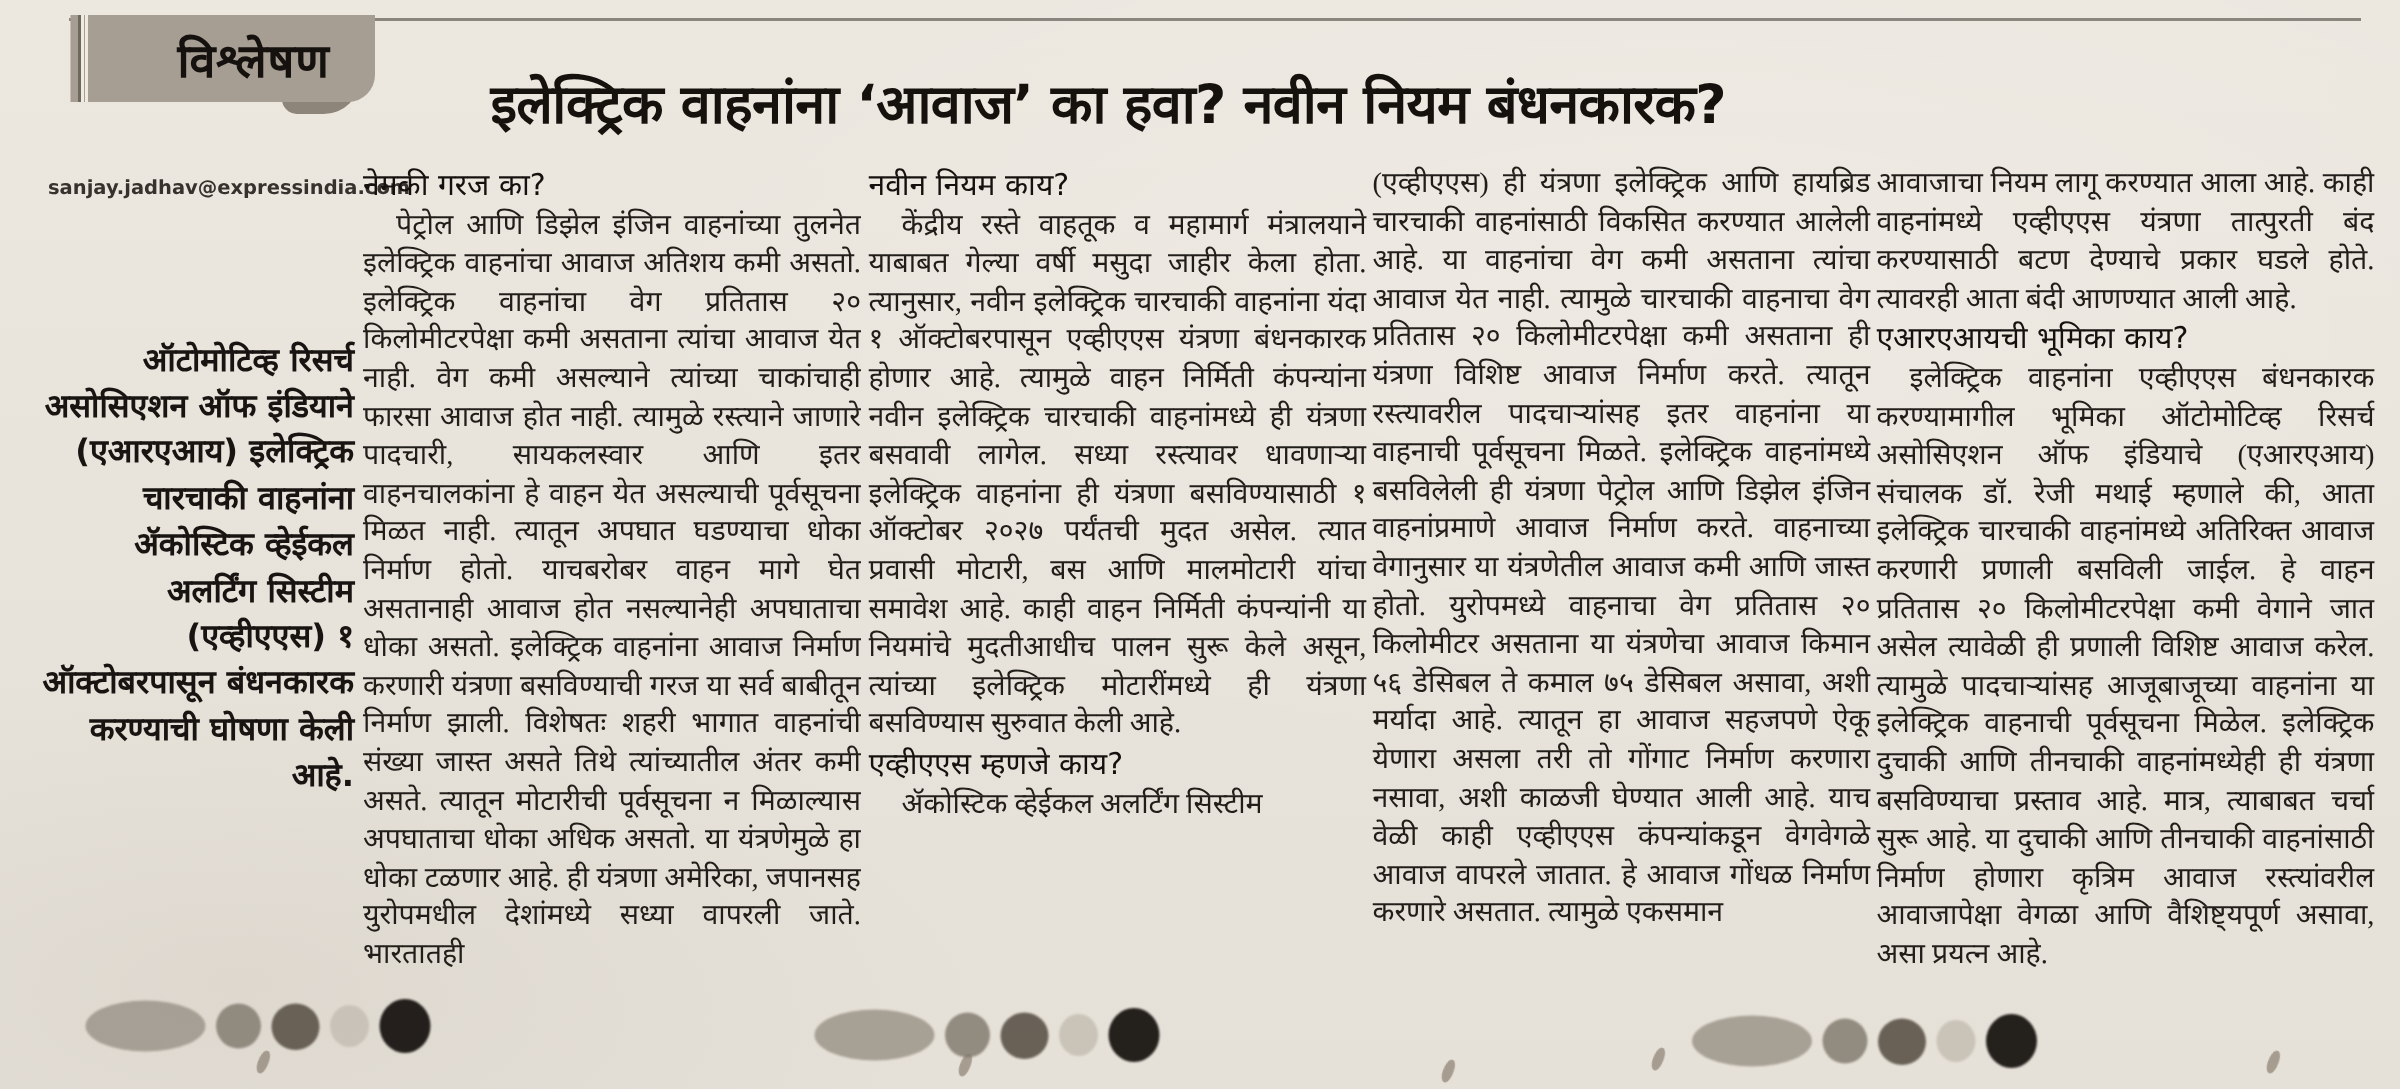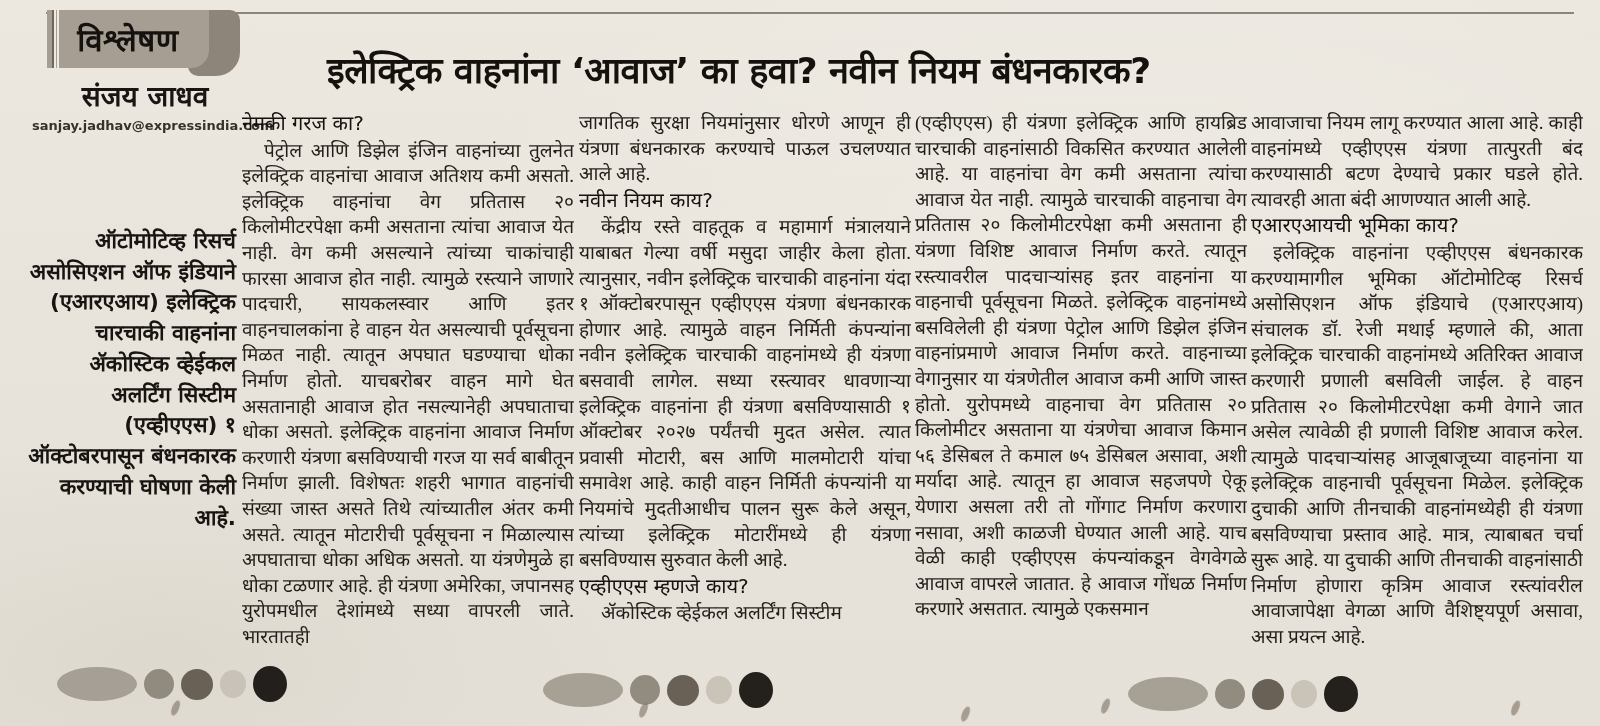--- a/index.html
+++ b/index.html
@@ -8,21 +8,21 @@
     background:
       radial-gradient(1200px 500px at 70% 30%, rgba(255,255,255,0.18), rgba(0,0,0,0) 60%),
       radial-gradient(900px 400px at 10% 90%, rgba(120,110,95,0.08), rgba(0,0,0,0) 55%),
       linear-gradient(180deg,#ece8e0 0%, #e9e4db 40%, #e6e1d8 100%);
     font-family:"Liberation Serif","DejaVu Serif",serif;
     color:#211e1a;
   }
   .top-rule{position:absolute; left:46px; top:12px; width:1528px; height:2px; background:#6b655c; opacity:.75;}
   
   .badge-back{position:absolute; left:188px; top:10px; width:52px; height:66px; background:#8e857a; border-radius:0 10px 24px 10px;}
-  .badge{position:absolute; left:47px; top:10px; width:162px; height:58px; background:#a79e93; border-radius:0 0 18px 0; display:flex; align-items:center; justify-content:center;}
+  .badge{position:absolute; left:47px; top:10px; width:162px; height:58px; background:#a79e93; border-radius:0 0 18px 0; display:flex; align-items:center; justify-content:center;padding-left:41px;}
   .badge .stripes{position:absolute; left:5px; top:0; bottom:0; width:8px;
     background:linear-gradient(90deg,#6e675e 0 2px,#efebe2 2px 4px,#a79e93 4px 5px,#efebe2 5px 7px,#a79e93 7px);}
   .badge-label{font-size:31px; font-weight:700; color:#14110e; letter-spacing:0.5px; font-family:"DejaVu Sans","Liberation Sans",sans-serif;}
   .author{position:absolute; left:45px; top:76px; width:200px; text-align:center; font-size:28px; font-weight:700; color:#181512; font-family:"DejaVu Sans","Liberation Sans",sans-serif;}
   .email{position:absolute; left:32px; top:118px; width:226px; text-align:center; font-size:13px; font-weight:700; color:#36322d; font-family:"DejaVu Sans","Liberation Sans",sans-serif;}
   .headline{position:absolute; left:327px; top:26px; width:1270px; text-align:left;
     font-size:36px; font-weight:800; line-height:1.15; color:#15120e; letter-spacing:-0.5px;
     font-family:"DejaVu Sans","Liberation Sans",sans-serif;}
   .deck{position:absolute; left:24px; top:226px; width:212px; text-align:right;
     font-size:21.5px; line-height:1.43; font-weight:700; color:#171411;
@@ -52,34 +52,32 @@
 
 <div class="paper">
   <div class="top-rule"></div>
 
   <div class="badge-back"></div>
   <div class="badge">
     <span class="stripes"></span>
     <span class="badge-label">विश्लेषण</span>
   </div>
 
-  <div class="author">संजय जाधव</div>
   <div class="email">sanjay.jadhav@expressindia.com</div>
 
   <h1 class="headline">इलेक्ट्रिक वाहनांना ‘आवाज’ का हवा? नवीन नियम बंधनकारक?</h1>
 
   <div class="deck">ऑटोमोटिव्ह रिसर्च असोसिएशन ऑफ इंडियाने (एआरएआय) इलेक्ट्रिक चारचाकी वाहनांना ॲकोस्टिक व्हेईकल अलर्टिंग सिस्टीम (एव्हीएएस) १ ऑक्टोबरपासून बंधनकारक करण्याची घोषणा केली आहे.</div>
 
   <div class="col col-1">
     <h3 class="subhead">नेमकी गरज का?</h3>
     <p class="para">पेट्रोल आणि डिझेल इंजिन वाहनांच्या तुलनेत इलेक्ट्रिक वाहनांचा आवाज अतिशय कमी असतो. इलेक्ट्रिक वाहनांचा वेग प्रतितास २० किलोमीटरपेक्षा कमी असताना त्यांचा आवाज येत नाही. वेग कमी असल्याने त्यांच्या चाकांचाही फारसा आवाज होत नाही. त्यामुळे रस्त्याने जाणारे पादचारी, सायकलस्वार आणि इतर वाहनचालकांना हे वाहन येत असल्याची पूर्वसूचना मिळत नाही. त्यातून अपघात घडण्याचा धोका निर्माण होतो. याचबरोबर वाहन मागे घेत असतानाही आवाज होत नसल्यानेही अपघाताचा धोका असतो. इलेक्ट्रिक वाहनांना आवाज निर्माण करणारी यंत्रणा बसविण्याची गरज या सर्व बाबीतून निर्माण झाली. विशेषतः शहरी भागात वाहनांची संख्या जास्त असते तिथे त्यांच्यातील अंतर कमी असते. त्यातून मोटारीची पूर्वसूचना न मिळाल्यास अपघाताचा धोका अधिक असतो. या यंत्रणेमुळे हा धोका टळणार आहे. ही यंत्रणा अमेरिका, जपानसह युरोपमधील देशांमध्ये सध्या वापरली जाते. भारतातही</p>
   </div>
 
   <div class="col col-2">
-    <p class="para cont">जागतिक सुरक्षा नियमांनुसार धोरणे आणून ही यंत्रणा बंधनकारक करण्याचे पाऊल उचलण्यात आले आहे.</p>
     <h3 class="subhead">नवीन नियम काय?</h3>
     <p class="para">केंद्रीय रस्ते वाहतूक व महामार्ग मंत्रालयाने याबाबत गेल्या वर्षी मसुदा जाहीर केला होता. त्यानुसार, नवीन इलेक्ट्रिक चारचाकी वाहनांना यंदा १ ऑक्टोबरपासून एव्हीएएस यंत्रणा बंधनकारक होणार आहे. त्यामुळे वाहन निर्मिती कंपन्यांना नवीन इलेक्ट्रिक चारचाकी वाहनांमध्ये ही यंत्रणा बसवावी लागेल. सध्या रस्त्यावर धावणाऱ्या इलेक्ट्रिक वाहनांना ही यंत्रणा बसविण्यासाठी १ ऑक्टोबर २०२७ पर्यंतची मुदत असेल. त्यात प्रवासी मोटारी, बस आणि मालमोटारी यांचा समावेश आहे. काही वाहन निर्मिती कंपन्यांनी या नियमांचे मुदतीआधीच पालन सुरू केले असून, त्यांच्या इलेक्ट्रिक मोटारींमध्ये ही यंत्रणा बसविण्यास सुरुवात केली आहे.</p>
     <h3 class="subhead">एव्हीएएस म्हणजे काय?</h3>
     <p class="para">ॲकोस्टिक व्हेईकल अलर्टिंग सिस्टीम</p>
   </div>
 
   <div class="col col-3">
     <p class="para cont">(एव्हीएएस) ही यंत्रणा इलेक्ट्रिक आणि हायब्रिड चारचाकी वाहनांसाठी विकसित करण्यात आलेली आहे. या वाहनांचा वेग कमी असताना त्यांचा आवाज येत नाही. त्यामुळे चारचाकी वाहनाचा वेग प्रतितास २० किलोमीटरपेक्षा कमी असताना ही यंत्रणा विशिष्ट आवाज निर्माण करते. त्यातून रस्त्यावरील पादचाऱ्यांसह इतर वाहनांना या वाहनाची पूर्वसूचना मिळते. इलेक्ट्रिक वाहनांमध्ये बसविलेली ही यंत्रणा पेट्रोल आणि डिझेल इंजिन वाहनांप्रमाणे आवाज निर्माण करते. वाहनाच्या वेगानुसार या यंत्रणेतील आवाज कमी आणि जास्त होतो. युरोपमध्ये वाहनाचा वेग प्रतितास २० किलोमीटर असताना या यंत्रणेचा आवाज किमान ५६ डेसिबल ते कमाल ७५ डेसिबल असावा, अशी मर्यादा आहे. त्यातून हा आवाज सहजपणे ऐकू येणारा असला तरी तो गोंगाट निर्माण करणारा नसावा, अशी काळजी घेण्यात आली आहे. याच वेळी काही एव्हीएएस कंपन्यांकडून वेगवेगळे आवाज वापरले जातात. हे आवाज गोंधळ निर्माण करणारे असतात. त्यामुळे एकसमान</p>
   </div>
 

